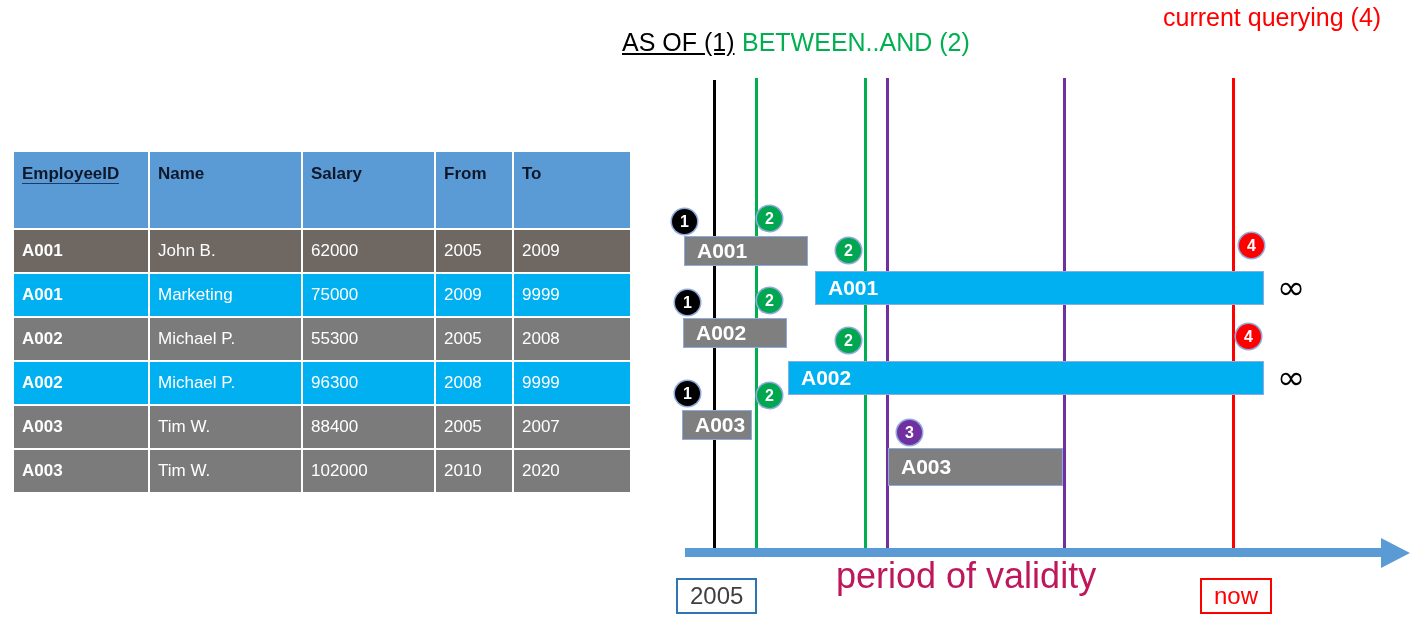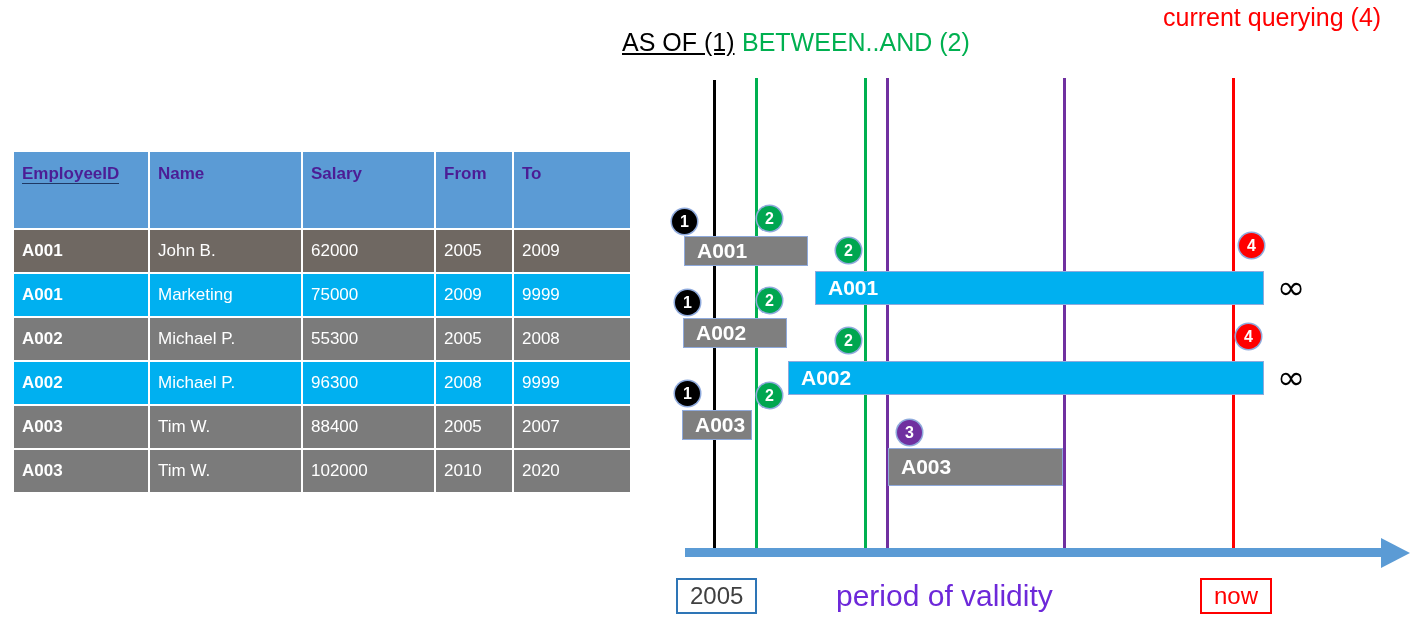--- a/index.html
+++ b/index.html
@@ -10,21 +10,21 @@
   }
   .root{position:absolute;left:0;top:0;width:1428px;height:637px;}
 
   
   .tbl{position:absolute;left:12px;top:150px;border-collapse:separate;border-spacing:2px;}
   .tbl td{
     padding:0 8px;height:42px;vertical-align:middle;
     font-size:17px;color:#ffffff;white-space:nowrap;
   }
   .tbl tr.hdr td{
-    background:#5b9bd5;color:#4c1d95;font-weight:bold;height:64px;
+    background:#5b9bd5;color:#0f172a;font-weight:bold;height:64px;
     font-size:17px;vertical-align:top;padding-top:12px;
   }
   .tbl tr.hdr td.underline span{border-bottom:1.5px solid #1f3864;}
   .tbl tr.grey td{background:#7b7b7b;}
   .tbl tr.grey.dark td{background:#6f6862;}
   .tbl tr.cyan td{background:#00b0f0;}
   .tbl td.c0{width:118px;font-weight:bold;}
   .tbl td.c1{width:135px;}
   .tbl td.c2{width:115px;}
   .tbl td.c3{width:60px;}
@@ -70,21 +70,21 @@
   .inf{position:absolute;font-size:34px;color:#000000;font-family:"DejaVu Sans",sans-serif;line-height:1;}
 
   .axis{position:absolute;left:685px;top:548px;width:700px;height:9px;background:#5b9bd5;}
   .axis-head{position:absolute;left:1381px;top:538px;width:0;height:0;
     border-top:15px solid transparent;border-bottom:15px solid transparent;
     border-left:29px solid #5b9bd5;}
 
   .boxlabel{position:absolute;font-size:24px;padding:2px 12px;background:#ffffff;}
   .box-2005{left:676px;top:578px;border:2px solid #2e75b6;color:#404040;}
   .box-now{left:1200px;top:578px;border:2px solid #ff0000;color:#ff0000;}
-  .axis-title{position:absolute;left:836px;top:579px;font-size:30px;color:#6d28d9;}
+  .axis-title{position:absolute;left:836px;top:555px;font-size:36px;color:#be185d;}
 </style>
 </head>
 <body>
 
 <div class="root">
 
   <table class="tbl">
     <tbody>
         <tr class="hdr">
       <td class="c0 underline"><span>EmployeeID</span></td>

